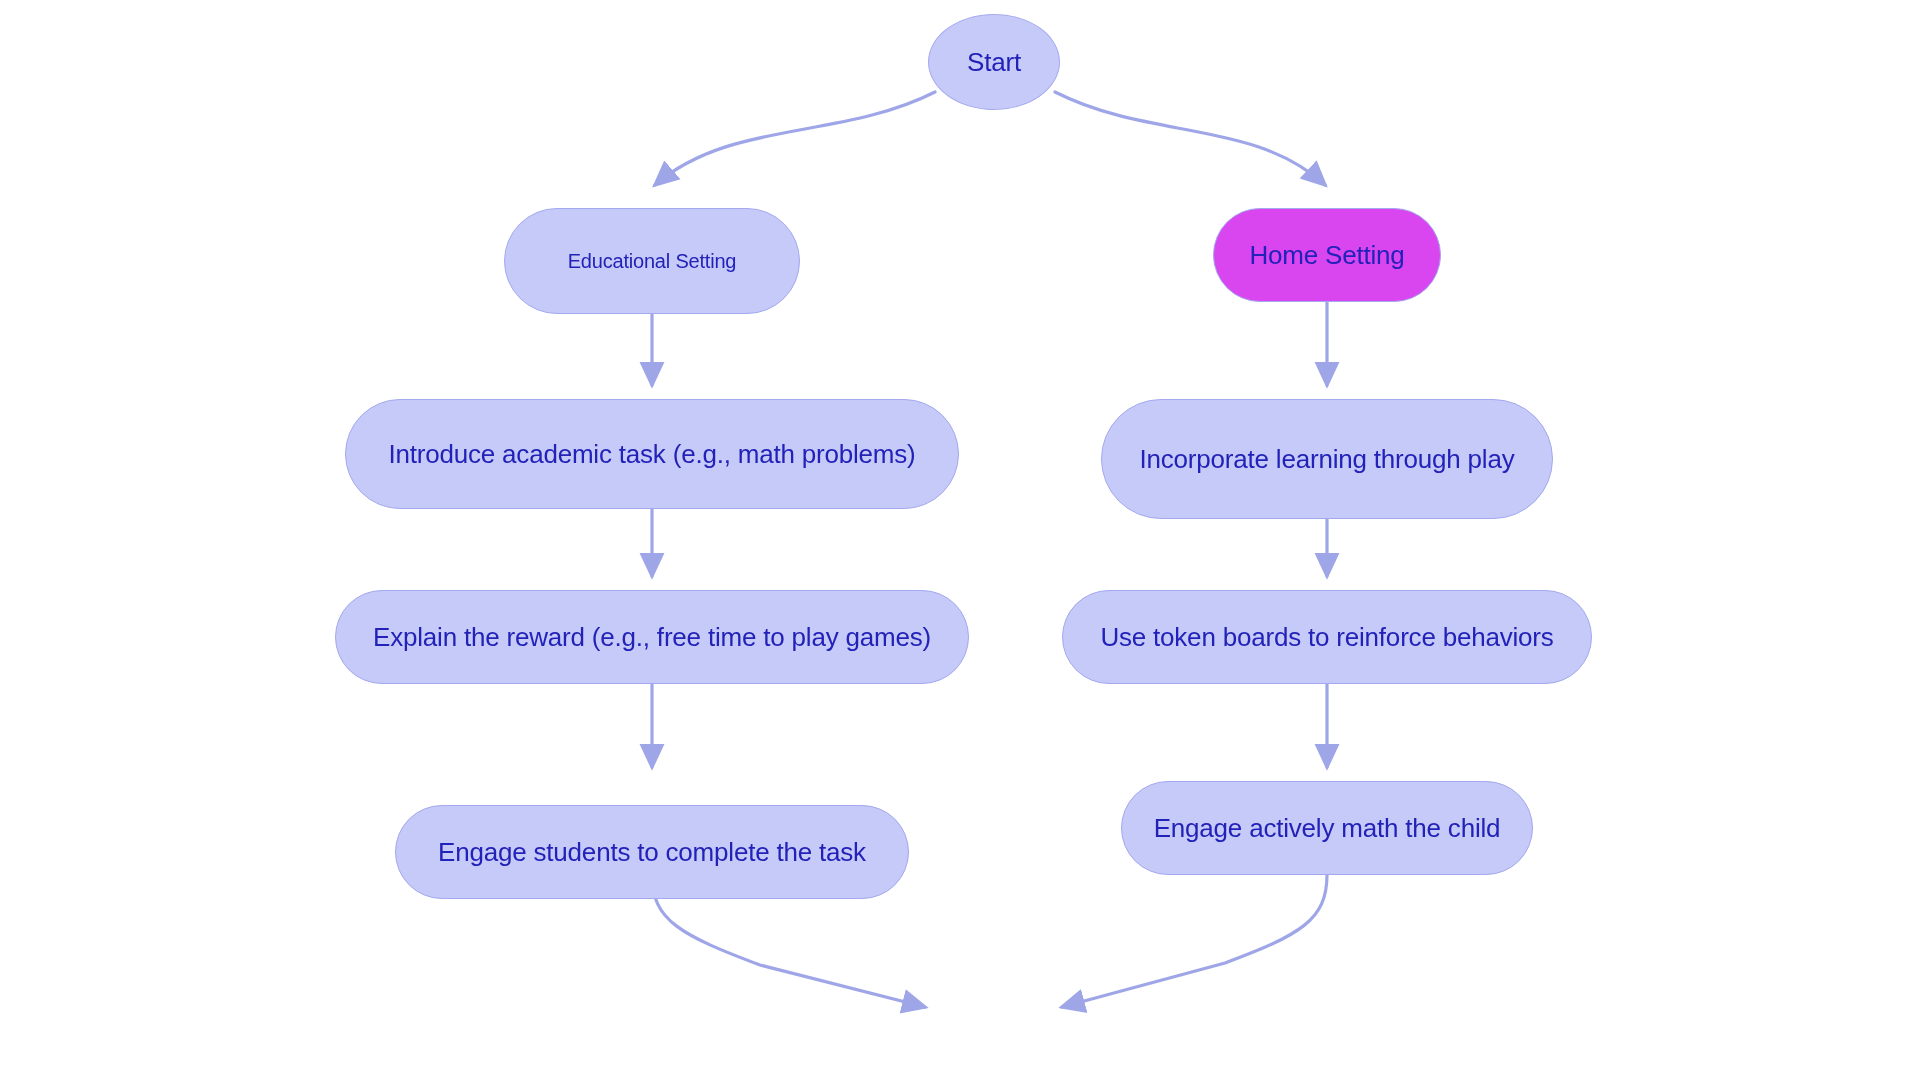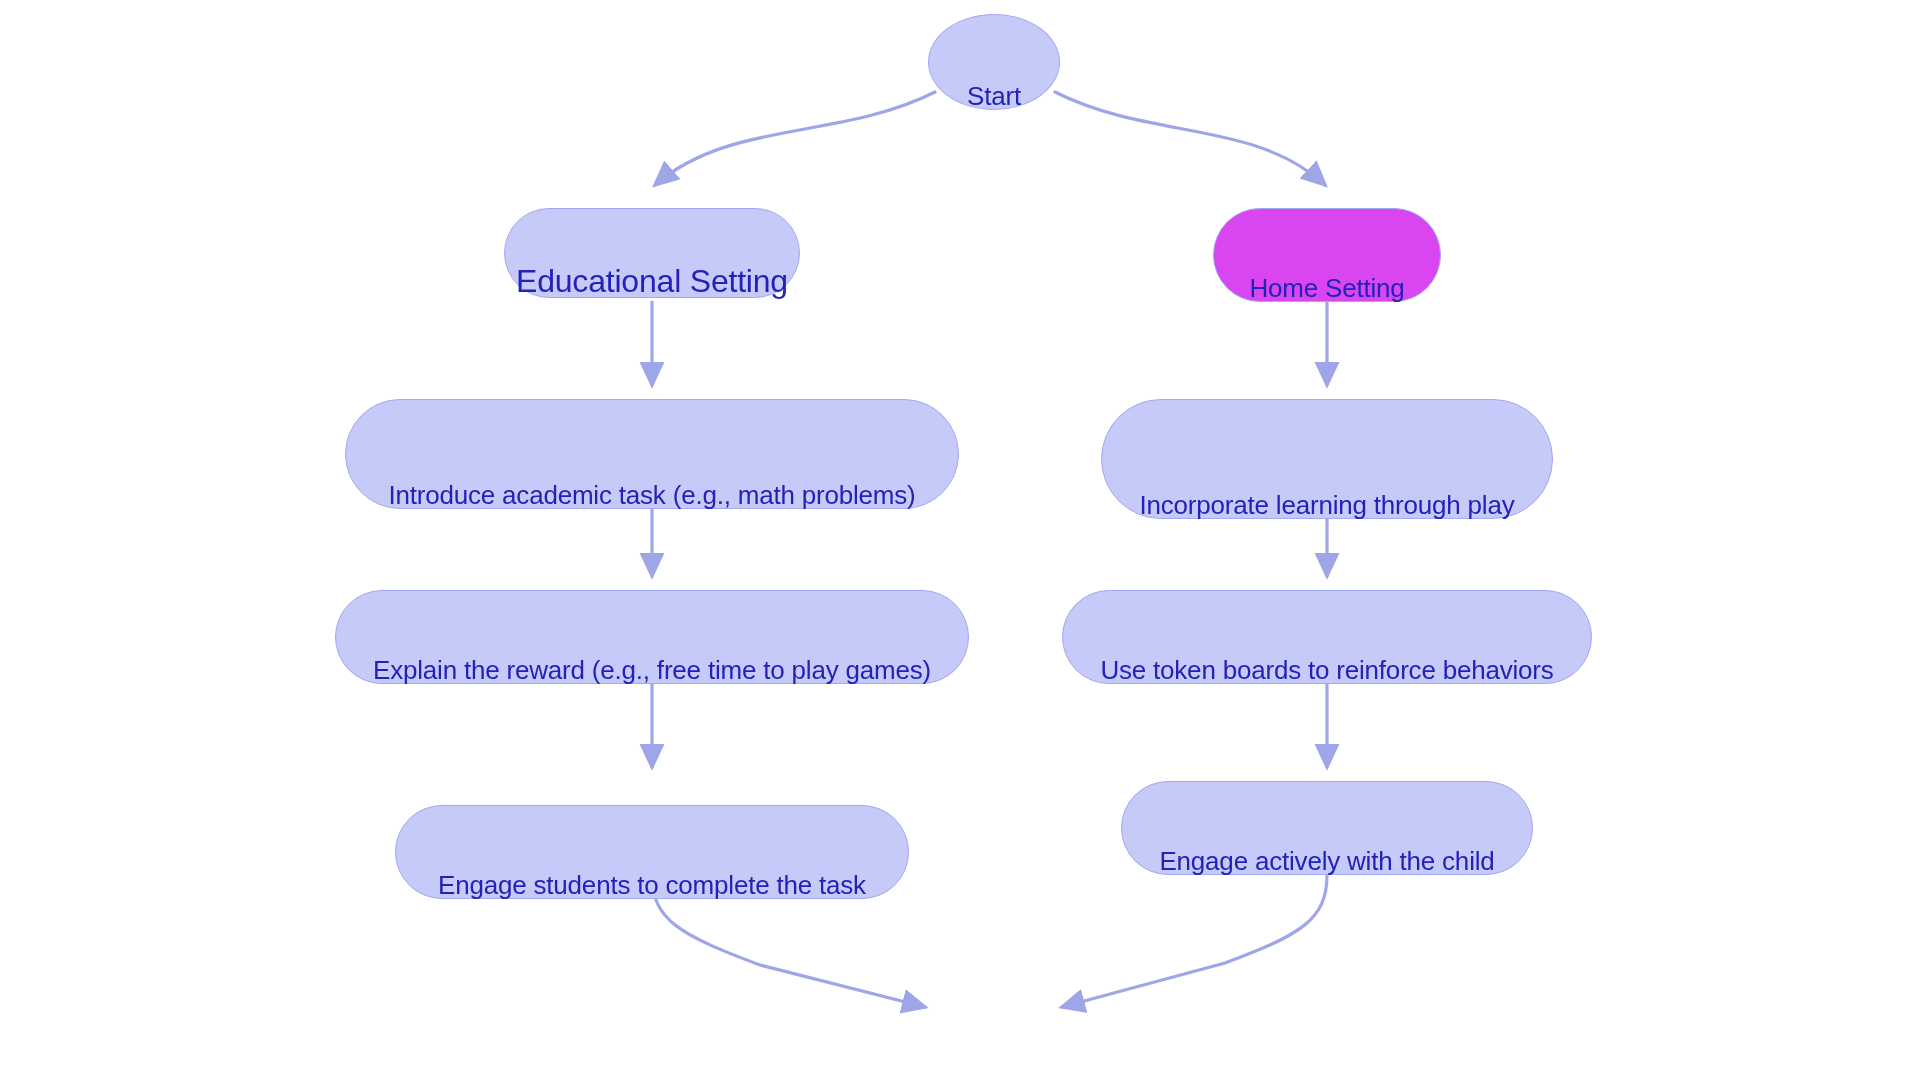--- a/index.html
+++ b/index.html
@@ -23,21 +23,21 @@
     position: absolute;
     left: 0;
     top: 0;
     width: 1920px;
     height: 1083px;
   }
   .node {
     position: absolute;
     box-sizing: border-box;
     display: flex;
-    align-items: flex-end;
+    align-items: center;
     justify-content: center;
     background: #c6caf9;
     border: 1.6px solid #a3a9ee;
     color: #2222b8;
     font-size: 26px;
     font-family: "Liberation Sans", sans-serif;
     font-weight: 400;
     letter-spacing: -0.2px;
     white-space: nowrap;
     text-align: center;
@@ -80,21 +80,21 @@
       <path d="M 1327,493 L 1327,576" marker-end="url(#arrowhead)"></path>
       <path d="M 1327,684 L 1327,767" marker-end="url(#arrowhead)"></path>
       <path d="M 1327,875 C 1327,920 1300,935 1225,963 L 1062,1007" marker-end="url(#arrowhead)"></path>
     </g>
   </svg>
 
   <div class="node terminal" style="left: 928px; top: 14px; width: 132px; height: 96px; background: rgb(198, 202, 249); border-color: rgb(163, 169, 238); color: rgb(34, 34, 184); font-size: 26px;">
     <span class="node-label">Start</span>
   </div>
 
-  <div class="node step" style="left: 504px; top: 208px; width: 296px; height: 90px; background: rgb(198, 202, 249); border-color: rgb(163, 169, 238); color: rgb(34, 34, 184); font-size: 32px;">
+  <div class="node step" style="left: 504px; top: 208px; width: 296px; height: 106px; background: rgb(198, 202, 249); border-color: rgb(163, 169, 238); color: rgb(34, 34, 184); font-size: 20px;">
     <span class="node-label">Educational Setting</span>
   </div>
 
   <div class="node step" style="left: 1213px; top: 208px; width: 228px; height: 94px; background: #d946ef; border-color: rgb(163, 169, 238); color: rgb(34, 34, 184); font-size: 26px;">
     <span class="node-label">Home Setting</span>
   </div>
 
   <div class="node step" style="left: 345px; top: 399px; width: 614px; height: 110px; background: rgb(198, 202, 249); border-color: rgb(163, 169, 238); color: rgb(34, 34, 184); font-size: 26px;">
     <span class="node-label">Introduce academic task (e.g., math problems)</span>
   </div>
@@ -109,17 +109,17 @@
 
   <div class="node step" style="left: 335px; top: 590px; width: 634px; height: 94px; background: rgb(198, 202, 249); border-color: rgb(163, 169, 238); color: rgb(34, 34, 184); font-size: 26px;">
     <span class="node-label">Explain the reward (e.g., free time to play games)</span>
   </div>
 
   <div class="node step" style="left: 395px; top: 781px; width: 514px; height: 94px; background: rgb(198, 202, 249); border-color: rgb(163, 169, 238); color: rgb(34, 34, 184); font-size: 26px; margin-top: 24px;">
     <span class="node-label">Engage students to complete the task</span>
   </div>
 
   <div class="node step" style="left: 1121px; top: 781px; width: 412px; height: 94px; background: rgb(198, 202, 249); border-color: rgb(163, 169, 238); color: rgb(34, 34, 184); font-size: 26px;">
-    <span class="node-label">Engage actively with the child</span>
+    <span class="node-label">Engage actively math the child</span>
   </div>
 
 
 </div>
 
 </body></html>

